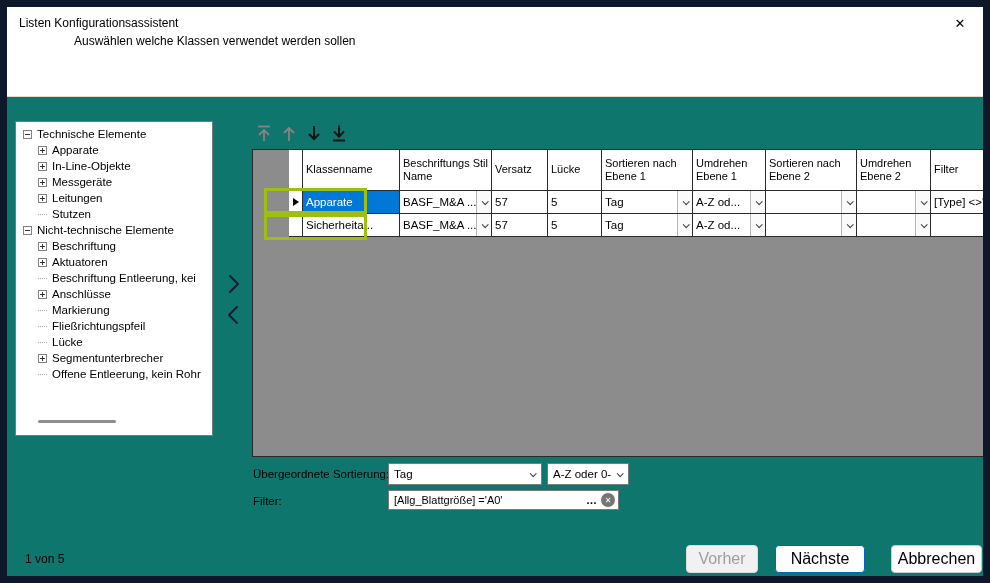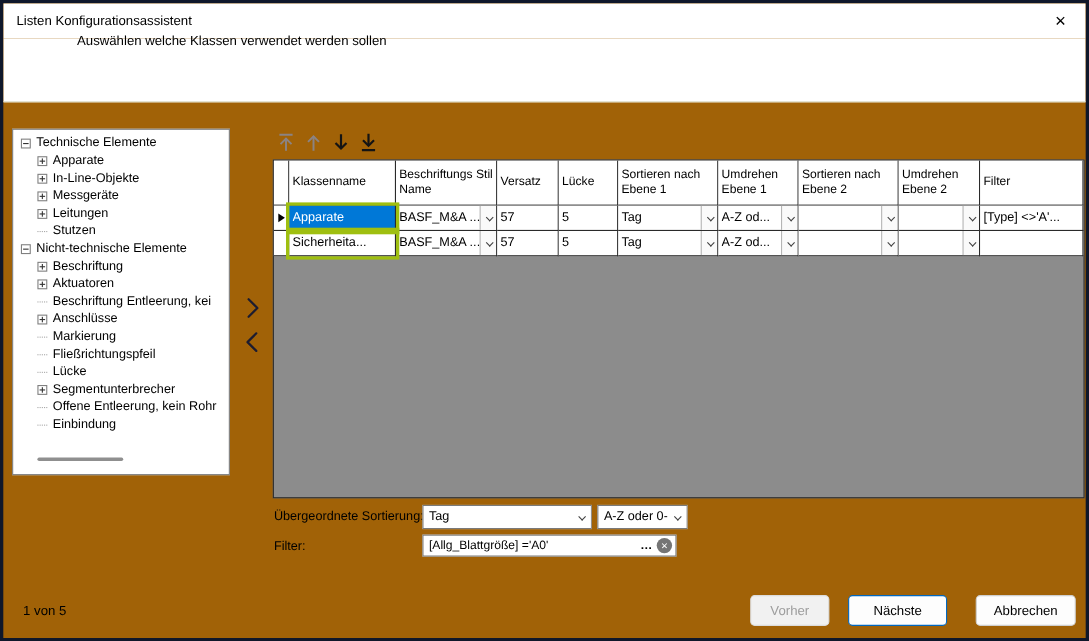--- a/index.html
+++ b/index.html
@@ -1,20 +1,20 @@
 <!DOCTYPE html>
 <html><head>
 <meta charset="utf-8">
 <style>
   html,body{margin:0;padding:0;background:#c9c9c9;}
   *{box-sizing:border-box;}
   .dialog{
-    position:relative;width:990px;height:583px;background:#a16207;
+    position:relative;width:990px;height:583px;background:#0f766e;
     font-family:"Liberation Sans",sans-serif;font-size:12px;color:#000;
-    border:3px solid #0f172a;overflow:hidden;
+    border:7px solid #0f172a;overflow:hidden;
   }
   
   .titlebar{position:absolute;left:0;top:0;right:0;height:32px;background:#fff;display:flex;align-items:center;padding-left:12px;}
   .titlebar-text{font-size:12px;}
   .close-btn{position:absolute;right:0;top:0;width:46px;height:32px;display:flex;align-items:center;justify-content:center;font-size:13px;cursor:default;}
   
   .header{position:absolute;left:0;top:32px;right:0;height:58px;background:#fff;border-bottom:1px solid #deddc8;}
   .header-title{position:absolute;left:8px;top:8px;font-weight:bold;font-size:12.5px;}
   .header-sub{position:absolute;left:21px;top:27px;font-size:12px;margin-left:46px;}
   
@@ -27,21 +27,21 @@
   .expand-box.plus::after{content:"";position:absolute;top:1px;bottom:1px;left:3px;width:1px;background:#333;}
   .leaf-spacer{width:9px;height:1px;border-top:1px dotted #a8a8a8;margin-right:5px;flex:none;}
   .tree-hscroll{position:absolute;left:22px;bottom:12px;width:78px;height:3px;background:#8f8f8f;border-radius:2px;}
   
   .move-right{position:absolute;left:219px;top:266px;}
   .move-left{position:absolute;left:219px;top:297px;}
   
   .grid-toolbar{position:absolute;left:247px;top:116px;display:flex;gap:6px;}
   .tb-icon{width:19px;height:20px;display:flex;align-items:center;justify-content:center;}
   
-  .grid{position:absolute;left:245px;top:142px;width:738px;height:308px;background:#8c8c8c;border:1px solid #2a2a2a;}
+  .grid{position:absolute;left:245px;top:142px;width:738px;height:308px;background:#8c8c8c;border:1px solid #2a2a2a;padding-left:36px;}
   .g-row{display:flex;height:23px;}
   .g-row.head{height:41px;}
   .g-cell{background:#fff;border-right:1px solid #2a2a2a;border-bottom:1px solid #2a2a2a;overflow:hidden;display:flex;align-items:center;}
   .g-head-cell{padding:1px 3px;font-size:11px;line-height:1.2;}
   .g-data-cell{padding-left:3px;font-size:11.5px;white-space:nowrap;}
   .w-sel{width:14px;flex:none;padding:0;justify-content:center;}
   .w-c1{width:97px;flex:none;}
   .w-c2{width:92px;flex:none;}
   .w-c3{width:56px;flex:none;}
   .w-c4{width:54px;flex:none;}
@@ -64,21 +64,21 @@
   .combo .cell-text{white-space:nowrap;}
   .combo .dd{width:17px;border-left:none;background:#fff;}
   .sort-combo1{left:381px;top:456px;width:154px;}
   .sort-combo2{left:540px;top:456px;width:82px;}
   .filter-label{position:absolute;left:246px;top:488px;font-size:11.5px;}
   .filter-box{position:absolute;left:381px;top:483px;width:231px;height:20px;background:#fff;border:1px solid #7a7a7a;display:flex;align-items:center;padding:0 3px 0 5px;font-size:11px;}
   .filter-ellipsis{width:14px;text-align:center;flex:none;font-weight:bold;letter-spacing:1px;}
   .filter-clear{width:14px;height:14px;border-radius:50%;background:#757575;color:#fff;font-size:8px;display:flex;align-items:center;justify-content:center;margin-left:2px;flex:none;}
   
   .status-text{position:absolute;left:18px;top:545px;font-size:12px;}
-  .btn{position:absolute;top:538px;height:28px;border-radius:4px;display:flex;align-items:center;justify-content:center;font-size:12px;cursor:default;}
+  .btn{position:absolute;top:538px;height:28px;border-radius:4px;display:flex;align-items:center;justify-content:center;font-size:16px;cursor:default;}
   .btn-back{left:679px;width:72px;background:#f1f1f1;border:1px solid #dcdcdc;color:#9d9d9d;}
   .btn-next{left:768px;width:90px;background:#fdfdfd;border:1px solid #0067c0;color:#000;}
   .btn-cancel{left:884px;width:91px;background:#fdfdfd;border:1px solid #cfcfcf;color:#000;}
 </style>
 </head>
 <body>
 
 <div class="dialog">
 
   <div class="titlebar">
@@ -146,24 +146,20 @@
         <span class="leaf-spacer"></span>
         <span>Lücke</span>
       </div>
     <div class="tree-item lvl1">
         <span class="expand-box plus"></span>
         <span>Segmentunterbrecher</span>
       </div>
     <div class="tree-item lvl1">
         <span class="leaf-spacer"></span>
         <span>Offene Entleerung, kein Rohr</span>
-      </div>
-    <div class="tree-item lvl1">
-        <span class="leaf-spacer"></span>
-        <span>Einbindung</span>
       </div>
     <div class="tree-hscroll"></div>
   </div>
 
   <div class="move-right">
     <svg width="15" height="22" viewBox="0 0 15 22">
         <polyline points="4,3 12,11 4,19" fill="none" stroke="#1c1c30" stroke-width="2" stroke-linecap="round" stroke-linejoin="round"></polyline>
       </svg>
   </div>
   <div class="move-left">

